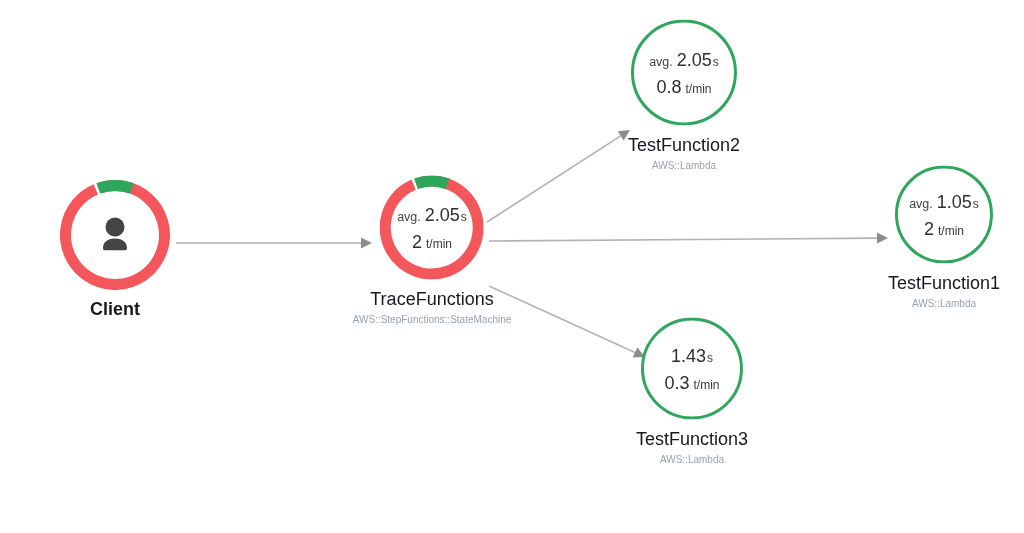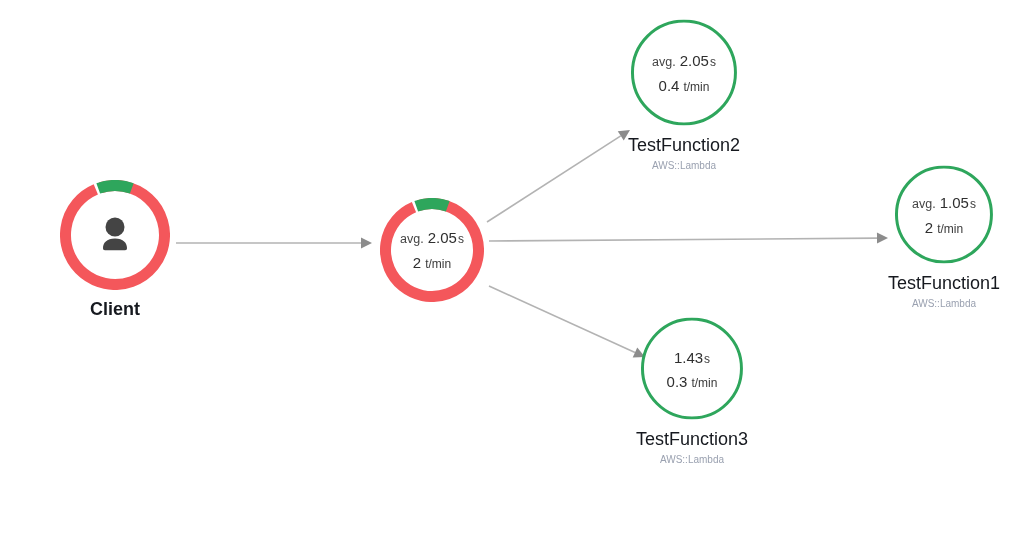--- a/index.html
+++ b/index.html
@@ -69,21 +69,21 @@
     justify-content: center;
     white-space: nowrap;
   }
   .metric-row.latency { margin-bottom: 9px; }
   .metric-prefix {
     font-size: 12.5px;
     color: #444444;
     margin-right: 4px;
   }
   .metric-value {
-    font-size: 15px;
+    font-size: 18px;
     color: #2f2f2f;
   }
   .metric-unit {
     font-size: 12px;
     color: #3a3a3a;
     margin-left: 1px;
   }
   .metric-unit.rate { margin-left: 4px; }
 
   
@@ -170,34 +170,38 @@
               <span class="metric-prefix">avg.</span>
               <span class="metric-value">2.05</span>
               <span class="metric-unit">s</span>
             </div>
             <div class="metric-row rate">
               <span class="metric-value">2</span>
               <span class="metric-unit rate">t/min</span>
             </div>
           </div>
         </div>
+        <div class="node-label">
+          <span class="node-title">TraceFunctions</span>
+          <span class="node-subtitle">AWS::StepFunctions::StateMachine</span>
+        </div>
       </div>
       <div class="node" style="left: 684px; top: 95px;">
         <div class="node-ring-wrap" style="width: 106px; height: 106px;">
           <svg width="106" height="106" viewBox="0 0 106 106">
             <circle cx="53" cy="53" r="51.5" fill="none" stroke="#2ea65c" stroke-width="3"></circle>
           </svg>
           <div class="node-metrics">
             <div class="metric-row latency">
               <span class="metric-prefix">avg.</span>
               <span class="metric-value">2.05</span>
               <span class="metric-unit">s</span>
             </div>
             <div class="metric-row rate">
-              <span class="metric-value">0.4</span>
+              <span class="metric-value">0.8</span>
               <span class="metric-unit rate">t/min</span>
             </div>
           </div>
         </div>
         <div class="node-label">
           <span class="node-title">TestFunction2</span>
           <span class="node-subtitle">AWS::Lambda</span>
         </div>
       </div>
       <div class="node" style="left: 944px; top: 237px;">

